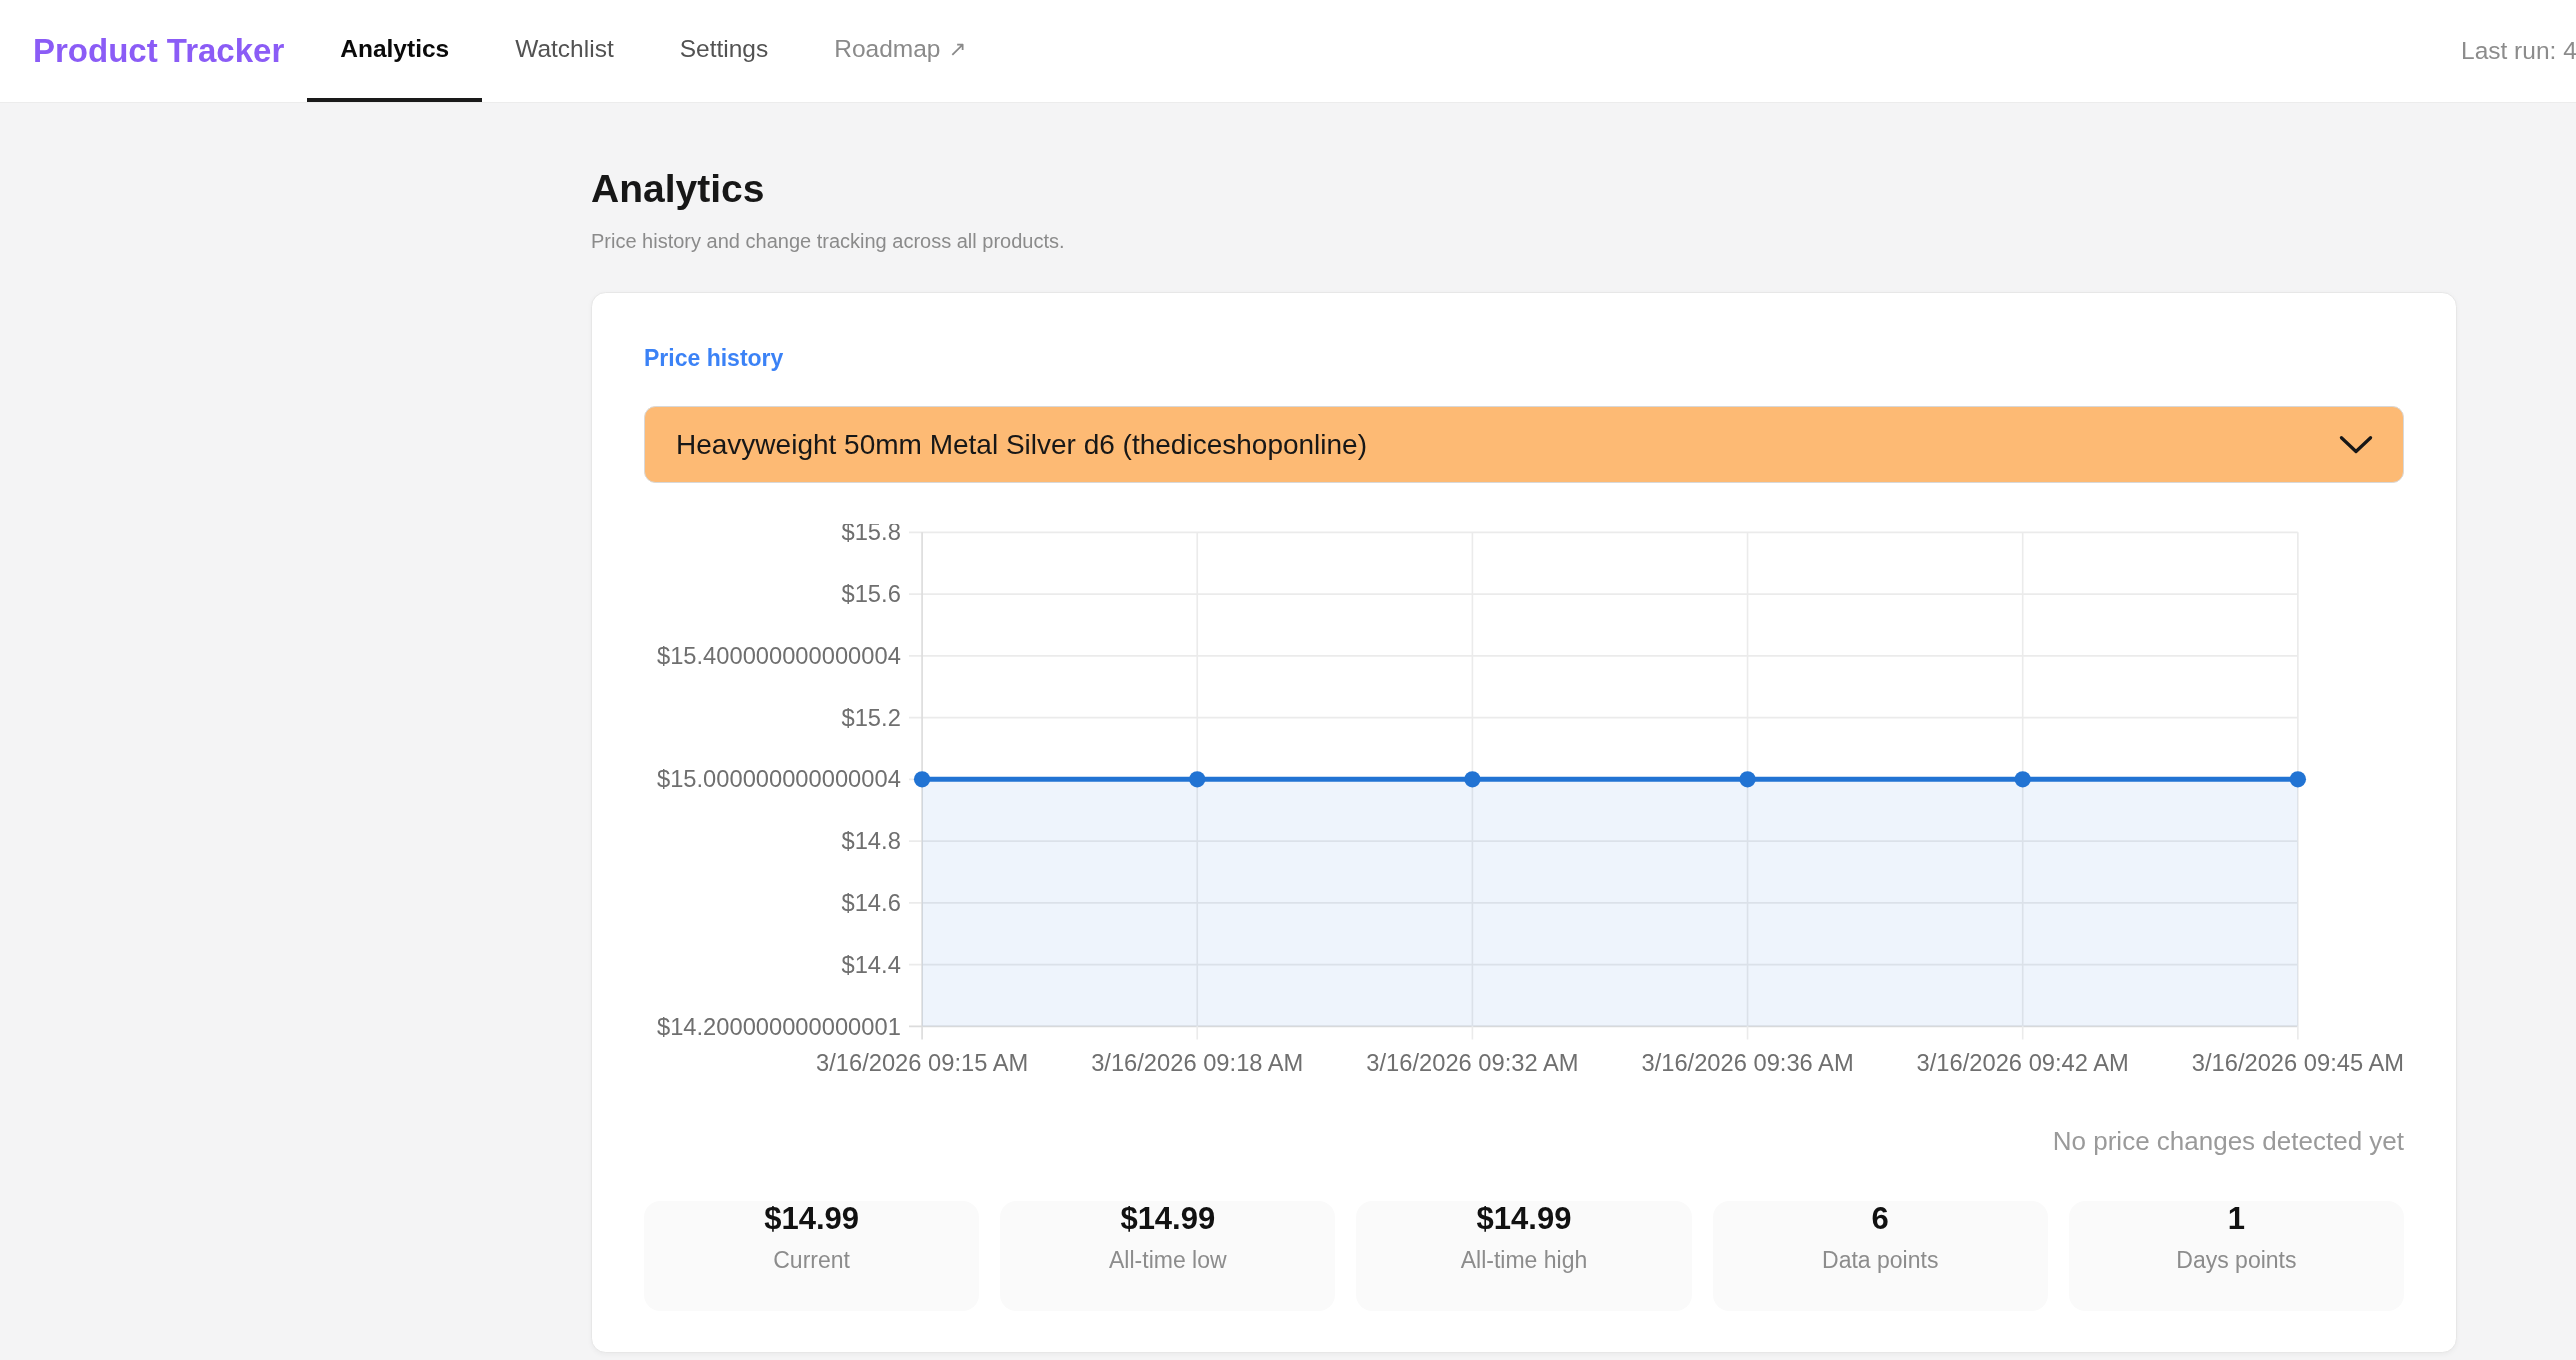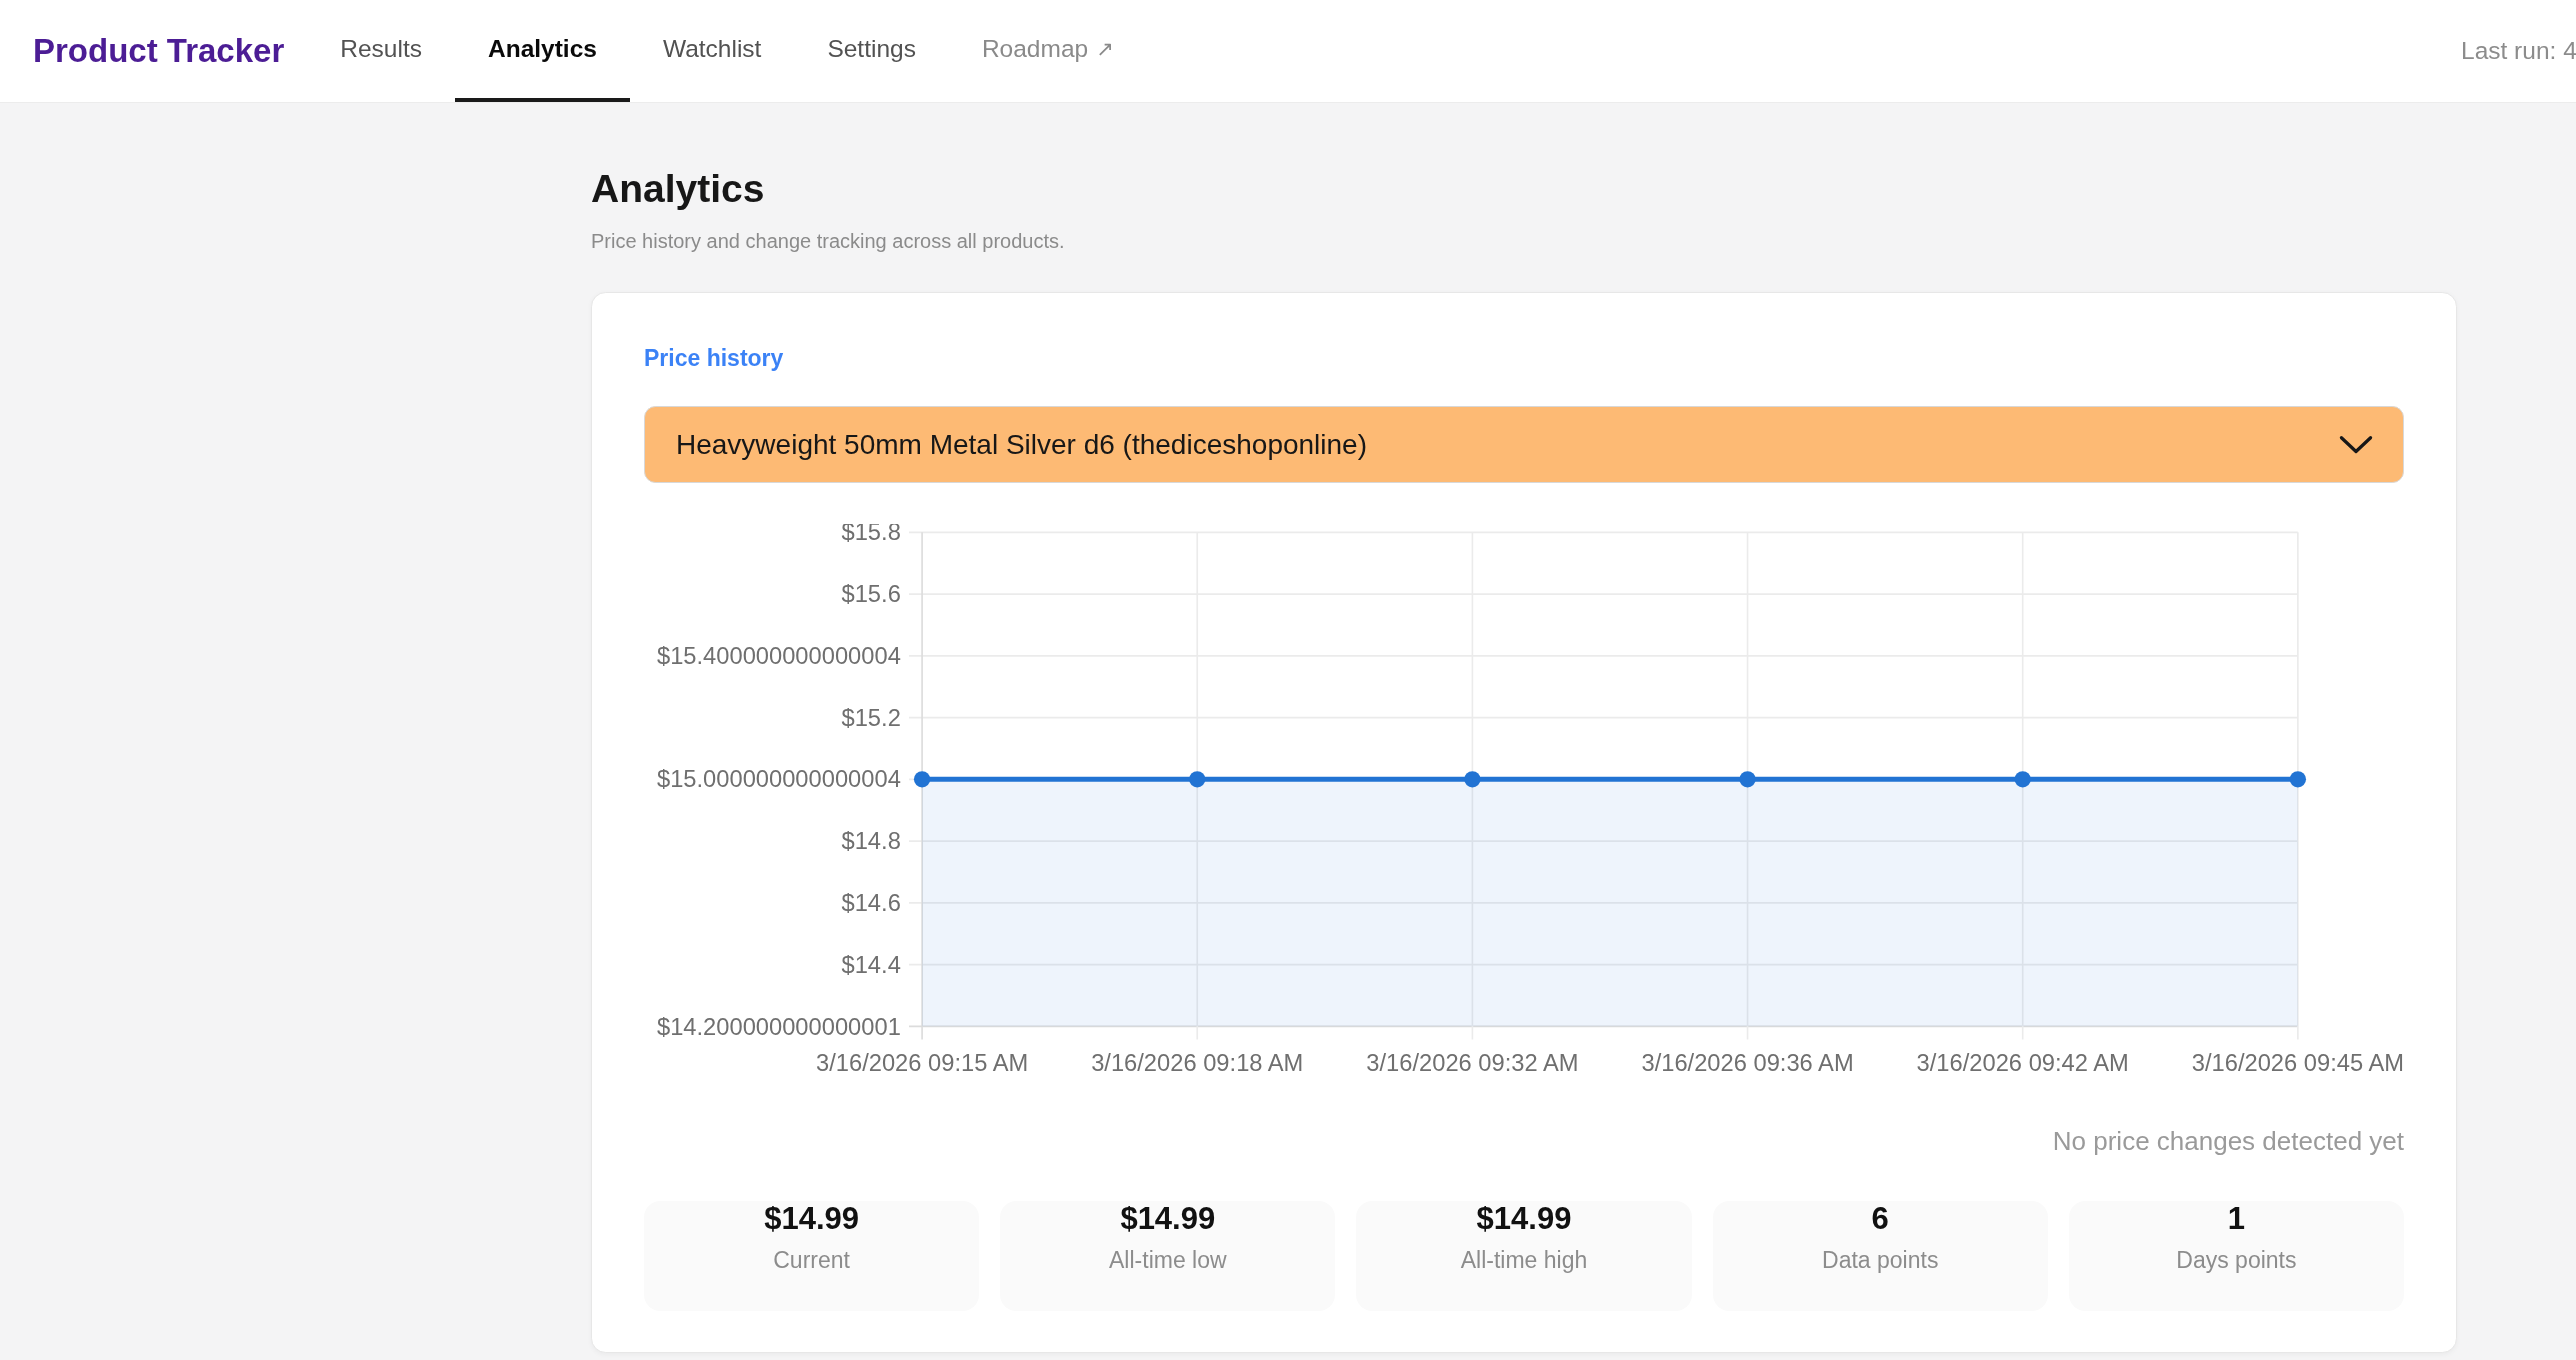--- a/index.html
+++ b/index.html
@@ -16,21 +16,21 @@
     height: 103px;
     background: #ffffff;
     border-bottom: 1.6px solid #ececec;
     display: flex;
     align-items: stretch;
     padding-left: 33px;
   }
   .brand {
     font-size: 33px;
     font-weight: bold;
-    color: #4c1d95;
+    color: #8b5cf6;
     align-self: center;
     white-space: nowrap;
   }
   .nav { display: flex; margin-left: 23px; }
   .tab {
     display: flex;
     align-items: center;
     padding: 0 33px;
     font-size: 24.5px;
     color: #525252;
@@ -122,23 +122,20 @@
   }
   .stat-value { font-size: 31px; font-weight: bold; color: #111111; }
   .stat-label { font-size: 23px; color: #8c8c8c; margin-top: 9.8px; }
 </style>
 </head>
 <body>
 
 <div class="header">
   <div class="brand">Product Tracker</div>
   <div class="nav">
-    <div class="tab">
-        <span>Results</span>
-      </div>
     <div class="tab active">
         <span>Analytics</span>
       </div>
     <div class="tab">
         <span>Watchlist</span>
       </div>
     <div class="tab">
         <span>Settings</span>
       </div>
     <div class="tab external">

